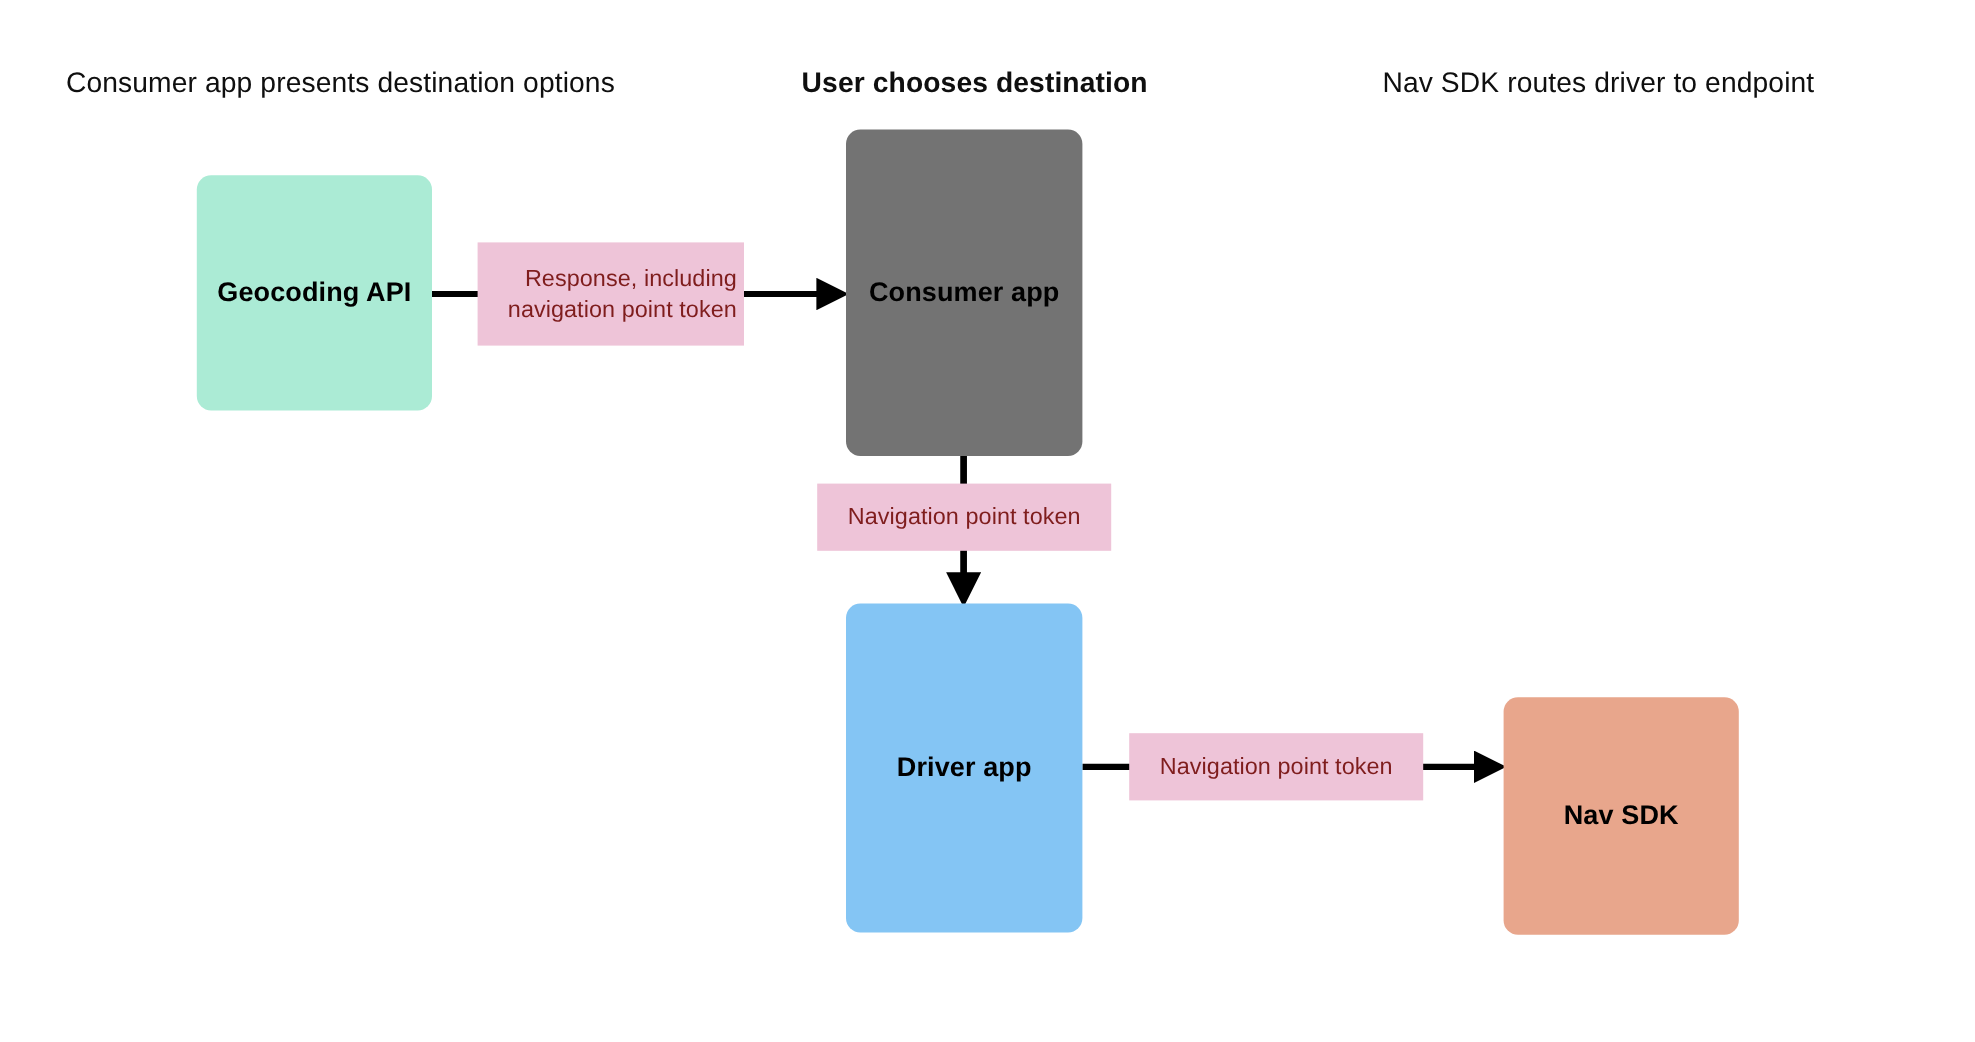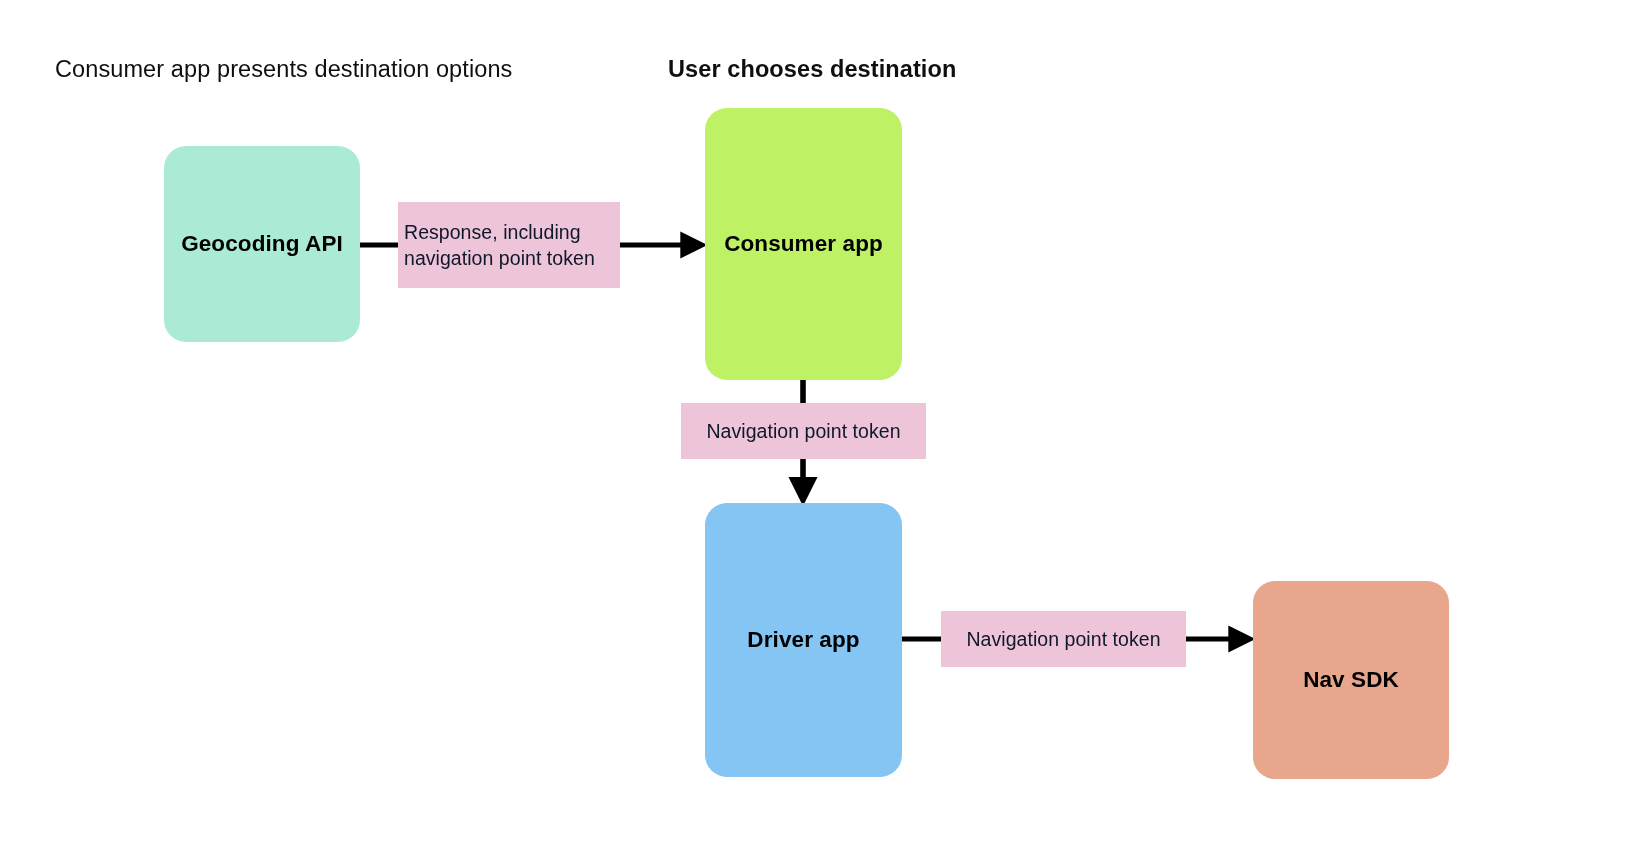--- a/index.html
+++ b/index.html
@@ -34,21 +34,21 @@
   #hdr-1 { left: 55px;   top: 55px; }
   #hdr-2 { left: 668px;  top: 55px; font-weight: bold; }
   #hdr-3 { left: 1152px; top: 55px; }
 
   
   .node {
     position: absolute;
     display: flex;
     align-items: center;
     justify-content: center;
-    border-radius: 22px;
+    border-radius: 12px;
     box-sizing: border-box;
   }
   .node-label {
     font-size: 22.5px;
     font-weight: 700;
     line-height: 26px;
     text-align: center;
     color: #000000;
     white-space: nowrap;
     letter-spacing: 0.1px;
@@ -76,22 +76,22 @@
     position: absolute;
     display: flex;
     align-items: center;
     justify-content: center;
     box-sizing: border-box;
     padding: 4px 6px;
   }
   .edge-label-text {
     font-size: 19.5px;
     line-height: 26.5px;
-    text-align: left;
-    color: #0f172a;
+    text-align: right;
+    color: #7f1d1d;
     font-weight: 400;
     letter-spacing: 0.05px;
   }
   #label-response {
     left: 398px; top: 202px;
     width: 222px; height: 86px;
   }
   #label-nav-token-1 {
     left: 681px; top: 403px;
     width: 245px; height: 56px;
@@ -109,20 +109,21 @@
     pointer-events: none;
   }
 </style>
 </head>
 <body>
 
 <div id="canvas" style="background-color: rgb(255, 255, 255);">
 
   <div class="col-header" id="hdr-1">Consumer app presents destination options</div>
   <div class="col-header" id="hdr-2">User chooses destination</div>
+  <div class="col-header" id="hdr-3">Nav SDK routes driver to endpoint</div>
 
   <svg id="edges" viewBox="0 0 1646 868" width="1646" height="868" xmlns="http://www.w3.org/2000/svg">
     <defs>
       <marker id="arrowhead" markerWidth="5.2" markerHeight="5.2" refX="3.4" refY="2.6" orient="auto" markerUnits="strokeWidth">
         <path d="M 0 0 L 5.2 2.6 L 0 5.2 z" fill="#000000"></path>
       </marker>
     </defs>
 
     <line x1="360" y1="245" x2="400" y2="245" stroke="#000000" stroke-width="5.2"></line>
     <line x1="618" y1="245" x2="698" y2="245" stroke="#000000" stroke-width="5.2" marker-end="url(#arrowhead)"></line>
@@ -131,21 +132,21 @@
     <line x1="803" y1="457" x2="803" y2="496" stroke="#000000" stroke-width="5.6" marker-end="url(#arrowhead)"></line>
 
     <line x1="902" y1="639" x2="943" y2="639" stroke="#000000" stroke-width="5.2"></line>
     <line x1="1184" y1="639" x2="1246" y2="639" stroke="#000000" stroke-width="5.2" marker-end="url(#arrowhead)"></line>
   </svg>
 
   <div class="node" id="node-geocoding" style="background-color: rgb(171, 235, 213);">
     <span class="node-label">Geocoding API</span>
   </div>
 
-  <div class="node" id="node-consumer" style="background-color: #bef264;">
+  <div class="node" id="node-consumer" style="background-color: #737373;">
     <span class="node-label">Consumer app</span>
   </div>
 
   <div class="node" id="node-driver" style="background-color: rgb(132, 197, 244);">
     <span class="node-label">Driver app</span>
   </div>
 
   <div class="node" id="node-navsdk" style="background-color: rgb(232, 166, 140); margin-top: 44px;">
     <span class="node-label">Nav SDK</span>
   </div>

